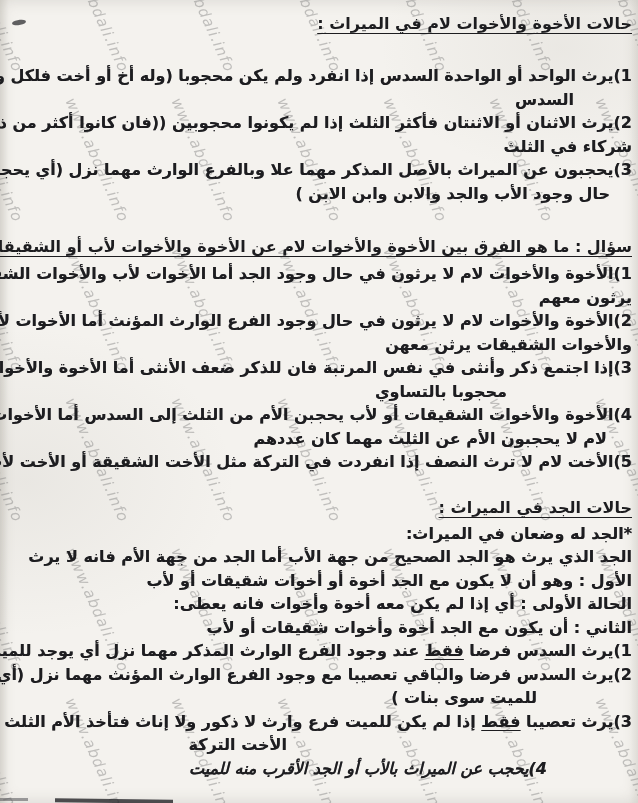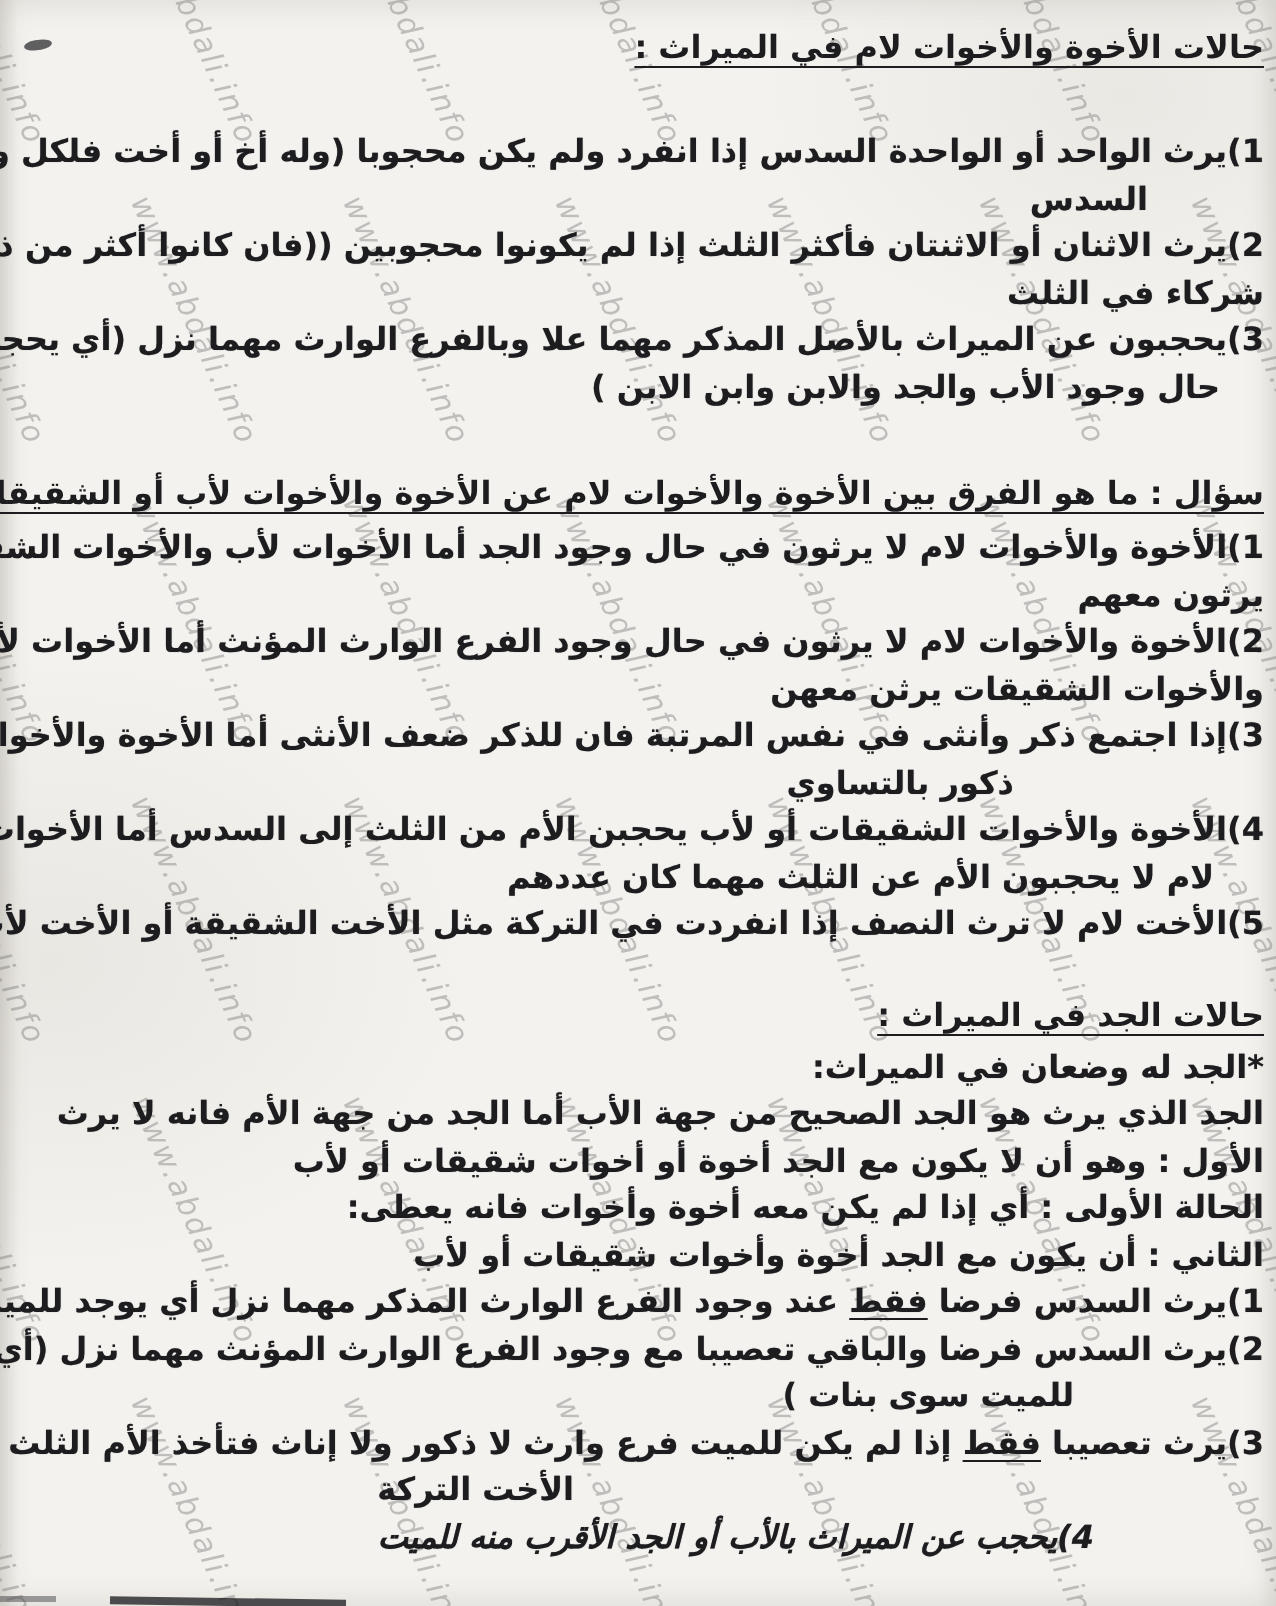--- a/index.html
+++ b/index.html
@@ -120,21 +120,21 @@
         <div class="line" style="padding-right: 0px;"><span>3)يحجبون عن الميراث بالأصل المذكر مهما علا وبالفرع الوارث مهما نزل (أي يحجبون في</span></div>
         <div class="line" style="padding-right: 22px;"><span>حال وجود الأب والجد والابن وابن الابن )</span></div>
       </div>
       <div class="section sec-b">
         <div class="heading">سؤال : ما هو الفرق بين الأخوة والأخوات لام عن الأخوة والأخوات لأب أو الشقيقات؟</div>
         <div class="line" style="padding-right: 0px;"><span>1)الأخوة والأخوات لام لا يرثون في حال وجود الجد أما الأخوات لأب والأخوات الشقيقات</span></div>
         <div class="line" style="padding-right: 0px;"><span>يرثون معهم</span></div>
         <div class="line" style="padding-right: 0px;"><span>2)الأخوة والأخوات لام لا يرثون في حال وجود الفرع الوارث المؤنث أما الأخوات لأب</span></div>
         <div class="line" style="padding-right: 0px;"><span>والأخوات الشقيقات يرثن معهن</span></div>
         <div class="line" style="padding-right: 0px;"><span>3)إذا اجتمع ذكر وأنثى في نفس المرتبة فان للذكر ضعف الأنثى أما الأخوة والأخوات لام</span></div>
-        <div class="line" style="padding-right: 125px;"><span>ذكور بالتساوي</span></div>
+        <div class="line" style="padding-right: 125px;"><span>محجوبا بالتساوي</span></div>
         <div class="line" style="padding-right: 0px;"><span>4)الأخوة والأخوات الشقيقات أو لأب يحجبن الأم من الثلث إلى السدس أما الأخوات والأخوة</span></div>
         <div class="line" style="padding-right: 25px;"><span>لام لا يحجبون الأم عن الثلث مهما كان عددهم</span></div>
         <div class="line" style="padding-right: 0px;"><span>5)الأخت لام لا ترث النصف إذا انفردت في التركة مثل الأخت الشقيقة أو الأخت لأب</span></div>
       </div>
       <div class="section sec-c">
         <div class="heading">حالات الجد في الميراث :</div>
         <div class="line" style="padding-right: 0px;"><span>*الجد له وضعان في الميراث:</span></div>
         <div class="line" style="padding-right: 0px;"><span>الجد الذي يرث هو الجد الصحيح من جهة الأب أما الجد من جهة الأم فانه لا يرث</span></div>
         <div class="line" style="padding-right: 0px;"><span>الأول : وهو أن لا يكون مع الجد أخوة أو أخوات شقيقات أو لأب</span></div>
         <div class="line" style="padding-right: 0px;"><span>الحالة الأولى : أي إذا لم يكن معه أخوة وأخوات فانه يعطى:</span></div>

